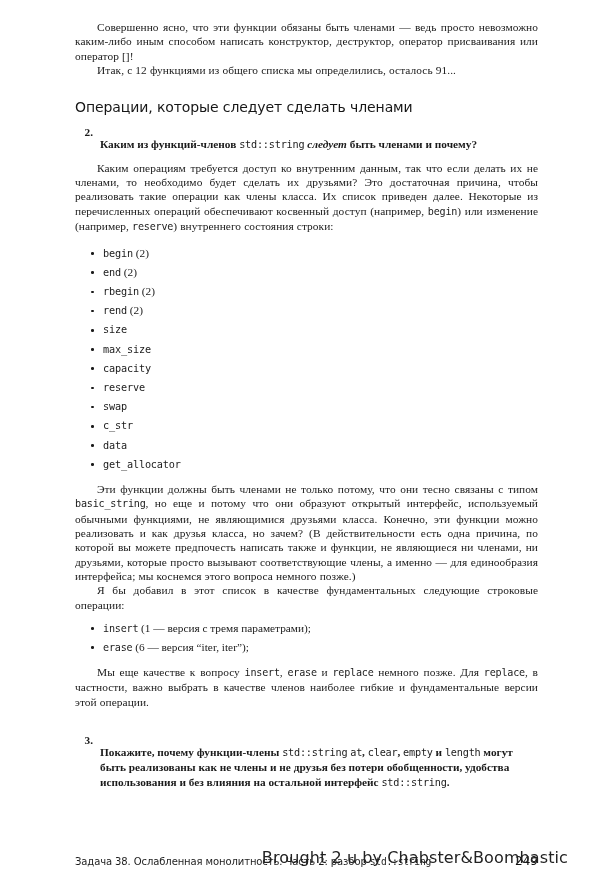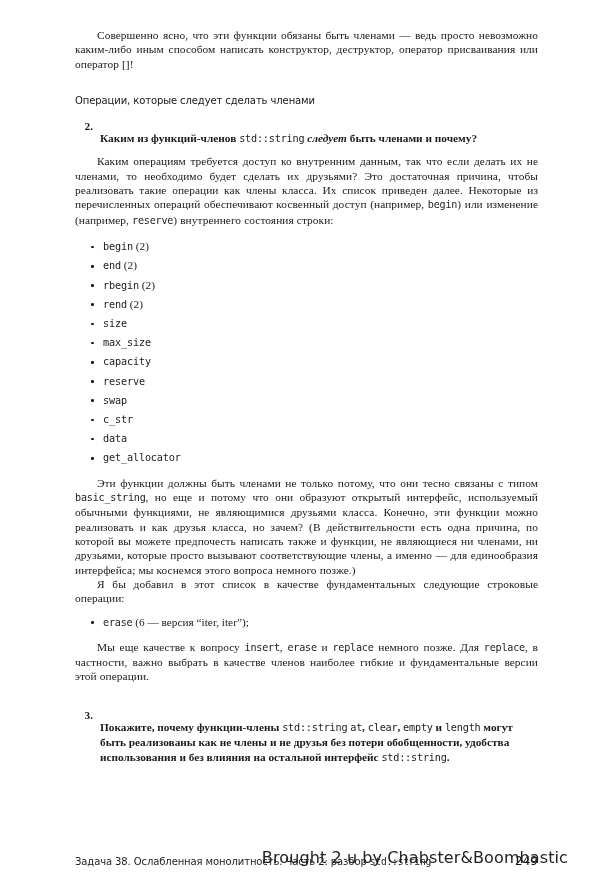--- a/index.html
+++ b/index.html
@@ -14,35 +14,35 @@
     color: #1a1a1a;
     position: relative;
     overflow: hidden;
   }
   .page {
     position: absolute;
     left: 0; top: 0;
     width: 600px;
     height: 875px;
     box-sizing: border-box;
-    padding: 28px 62px 0 75px;
+    padding: 20px 62px 0 75px;
   }
   .para {
     font-size: 11.4px;
     line-height: 14.35px;
     text-align: justify;
     text-indent: 22px;
     margin: 0;
     letter-spacing: 0.05px;
     word-spacing: 0.2px;
   }
   .tight { margin-top: 0; }
   .sec-head {
     font-family: "DejaVu Sans", "Liberation Sans", sans-serif;
-    font-size: 10px;
+    font-size: 14px;
     line-height: 14px;
     margin: 15px 0 0 0;
     letter-spacing: -0.1px;
     color: #161616;
   }
   .q-item {
     display: flex;
     margin-top: 11px;
     font-weight: bold;
     font-size: 11.3px;
@@ -149,20 +149,21 @@
     color: #222222;
     letter-spacing: 0.1px;
   }
 </style>
 </head>
 <body>
 
 <div class="page">
 
   <p class="para">Совершенно ясно, что эти функции обязаны быть членами — ведь просто невозможно каким-либо иным способом написать конструктор, деструктор, оператор присваивания или оператор []!</p>
+  <p class="para tight">Итак, с 12 функциями из общего списка мы определились, осталось 91...</p>
 
   <div class="gap-sm"></div>
 
   <div class="sec-head">Операции, которые следует сделать членами</div>
 
   <div class="q-item">
     <div class="q-num">2.</div>
     <div class="q-body"><span>Каким из функций-членов </span><code>std::string</code><span> </span><em>следует</em><span> быть членами и почему?</span></div>
   </div>
 
@@ -184,20 +185,21 @@
     <li><span>data</span><span class="ser"></span></li>
     <li><span>get_allocator</span><span class="ser"></span></li>
   </ul>
 
   <div class="gap-sm"></div>
 
   <p class="para"><span>Эти функции должны быть членами не только потому, что они тесно связаны с типом </span><code>basic_string</code><span>, но еще и потому что они образуют открытый интерфейс, используемый обычными функциями, не являющимися друзьями класса. Конечно, эти функции можно реализовать и как друзья класса, но зачем? (В действительности есть одна причина, по которой вы можете предпочесть написать также и функции, не являющиеся ни членами, ни друзьями, которые просто вызывают соответствующие члены, а именно — для единообразия интерфейса; мы коснемся этого вопроса немного позже.)</span></p>
   <p class="para tight">Я бы добавил в этот список в качестве фундаментальных следующие строковые операции:</p>
 
   <ul class="ops-list">
+    <li><code>insert</code><span> (1 — версия с тремя параметрами);</span></li>
     <li><code>erase</code><span> (6 — версия “iter, iter”);</span></li>
   </ul>
 
   <div class="gap-sm"></div>
 
   <p class="para"><span>Мы еще качестве к вопросу </span><code>insert</code><span>, </span><code>erase</code><span> и </span><code>replace</code><span> немного позже. Для </span><code>replace</code><span>, в частности, важно выбрать в качестве членов наиболее гибкие и фундаментальные версии этой операции.</span></p>
 
   <div class="gap-md"></div>
 
 

